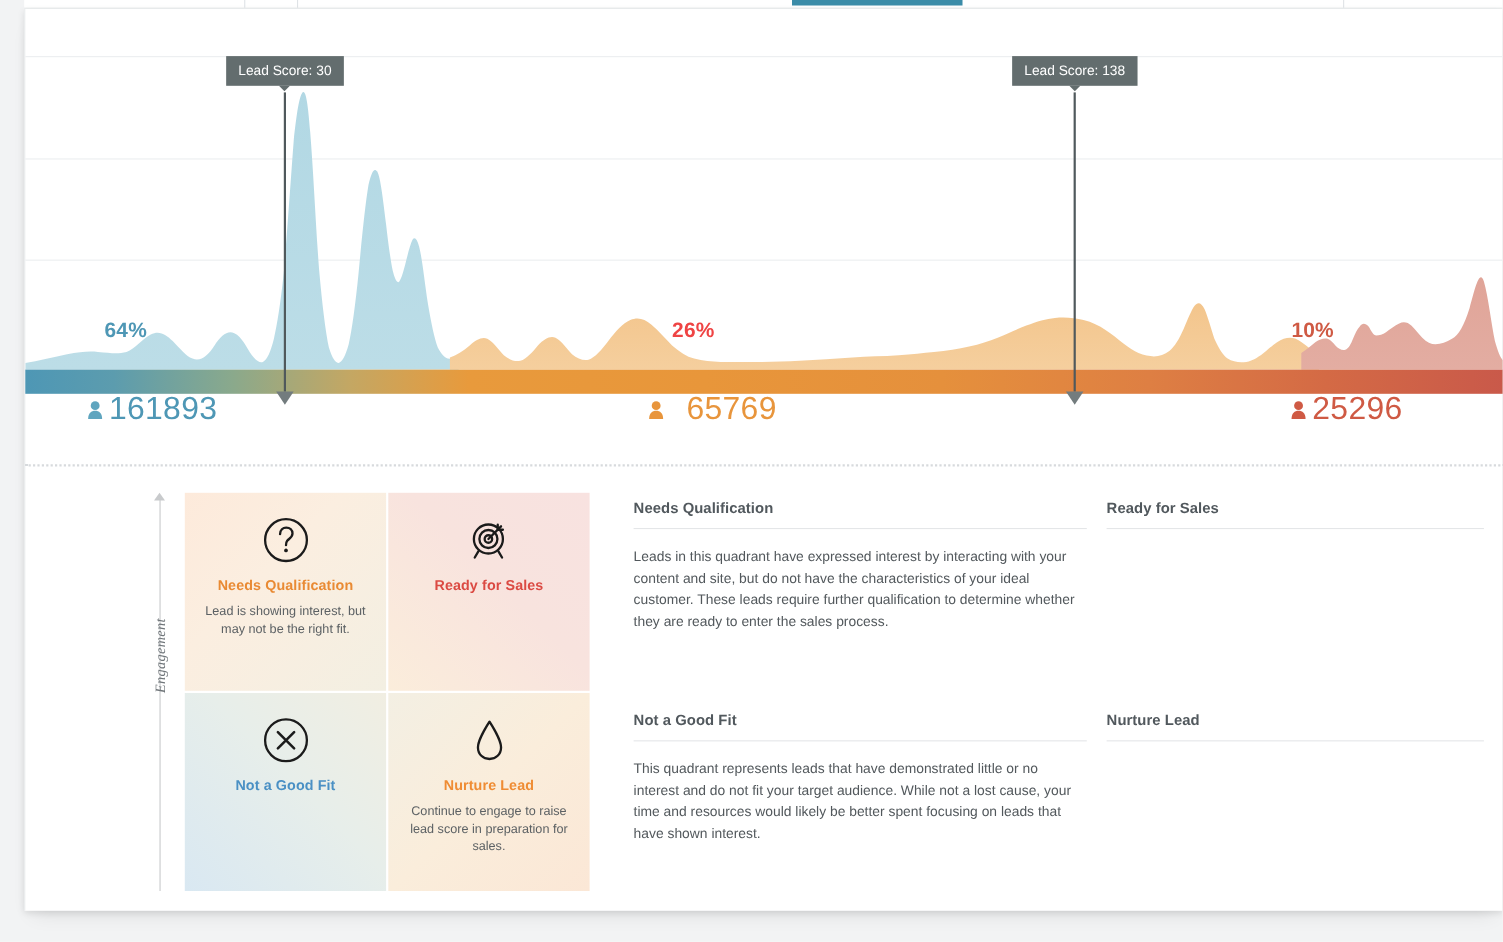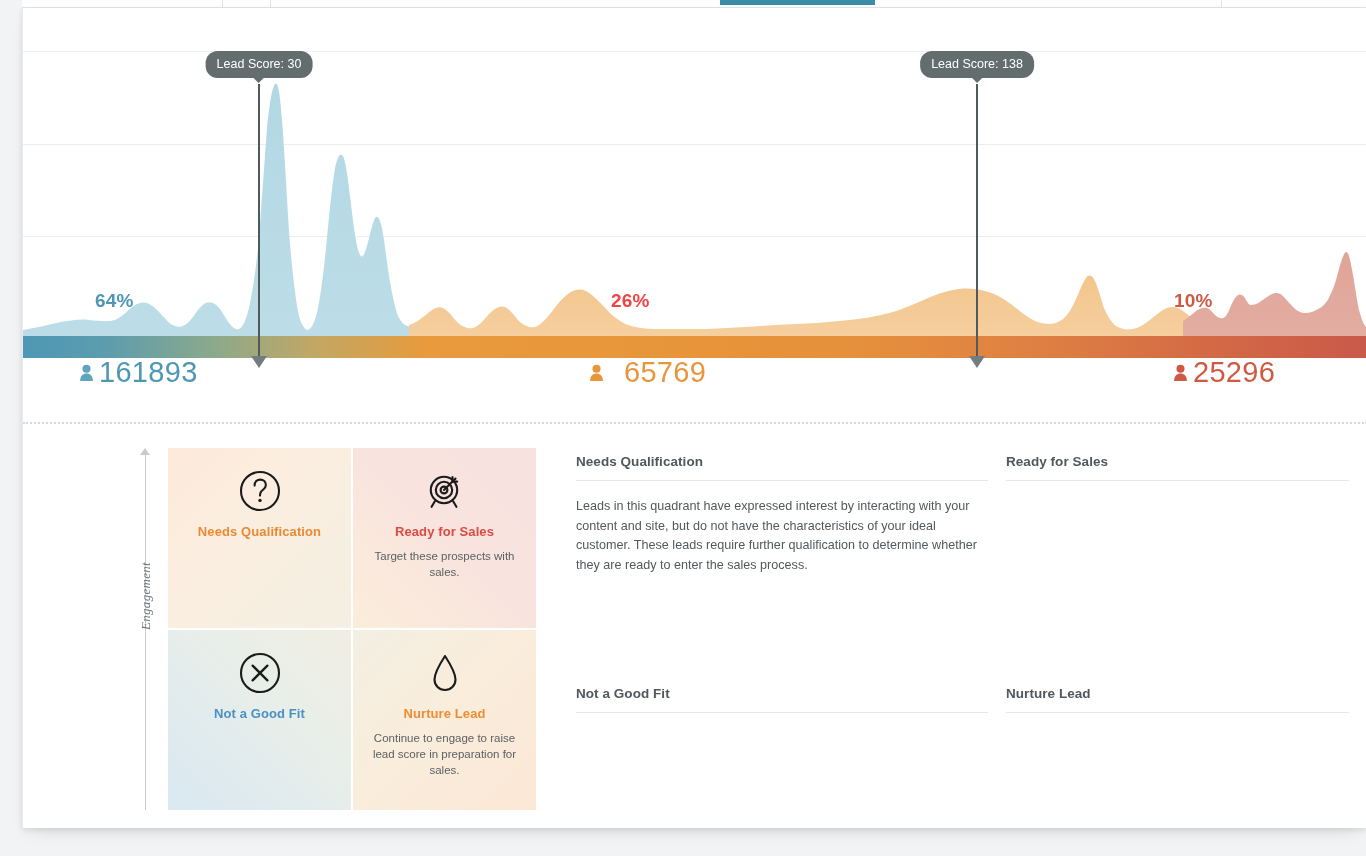--- a/index.html
+++ b/index.html
@@ -83,21 +83,21 @@
   .marker { position: absolute; }
   .marker .stem {
     position: absolute; left: 0; top: 0; width: 2px; background: #50595c;
   }
   .marker .tip {
     position: absolute; left: -7px; width: 0; height: 0;
     border-left: 8px solid transparent; border-right: 8px solid transparent;
     border-top: 12px solid #737c7e;
   }
   .tooltip {
-    position: absolute; background: #636d6e; color: #ffffff; border-radius: 12px;
+    position: absolute; background: #636d6e; color: #ffffff; border-radius: 0;
     font-size: 12.5px; padding: 6px 11px 7px; white-space: nowrap;
     transform: translateX(-50%);
   }
   .tooltip::after {
     content: ""; position: absolute; left: 50%; bottom: -5px; margin-left: -5px;
     width: 0; height: 0;
     border-left: 5px solid transparent; border-right: 5px solid transparent;
     border-top: 5px solid #636d6e;
   }
 
@@ -309,34 +309,34 @@
       <div class="quad-grid">
 
         <div class="quad q-nq">
           <svg class="icon" width="46" height="46" viewBox="0 0 46 46">
             <circle cx="23" cy="23" r="19" fill="none" stroke="#1b1b1b" stroke-width="2.1"></circle>
             <path d="M17.6 17.6 C17.6 13.6 20.2 11.6 23.2 11.6 C26.4 11.6 28.9 13.8 28.9 17.0
                      C28.9 20.6 25.6 21.7 24.1 23.6 C23.2 24.8 23.0 26.1 23.0 27.6" fill="none" stroke="#1b1b1b" stroke-width="2.1" stroke-linecap="round"></path>
             <circle cx="23" cy="32.4" r="1.7" fill="#1b1b1b"></circle>
           </svg>
           <div class="q-title">Needs Qualification</div>
+          <div class="q-desc">Lead is showing interest, but may not be the right fit.</div>
         </div>
 
         <div class="quad q-rs">
           <svg class="icon" width="46" height="46" viewBox="0 0 46 46">
             <circle cx="22" cy="22" r="13.2" fill="none" stroke="#1b1b1b" stroke-width="2.1"></circle>
             <circle cx="22" cy="22" r="8.2" fill="none" stroke="#1b1b1b" stroke-width="2.1"></circle>
             <circle cx="22" cy="22" r="3.4" fill="none" stroke="#1b1b1b" stroke-width="2.1"></circle>
             <path d="M22 22 L33.5 10.5" fill="none" stroke="#1b1b1b" stroke-width="2.1" stroke-linecap="round"></path>
             <path d="M30.5 9.0 L30.5 13.6 L35.2 13.6" fill="none" stroke="#1b1b1b" stroke-width="2.1" stroke-linecap="round" stroke-linejoin="round"></path>
             <path d="M13.0 33.0 L9.6 38.8" fill="none" stroke="#1b1b1b" stroke-width="2.1" stroke-linecap="round"></path>
             <path d="M31.0 33.0 L34.4 38.8" fill="none" stroke="#1b1b1b" stroke-width="2.1" stroke-linecap="round"></path>
           </svg>
           <div class="q-title">Ready for Sales</div>
-          <div class="q-desc">Target these prospects with sales.</div>
         </div>
 
         <div class="quad q-ng">
           <svg class="icon" width="46" height="46" viewBox="0 0 46 46">
             <circle cx="23" cy="23" r="19" fill="none" stroke="#1b1b1b" stroke-width="2.1"></circle>
             <path d="M15.6 15.6 L30.4 30.4 M30.4 15.6 L15.6 30.4" fill="none" stroke="#1b1b1b" stroke-width="2.3" stroke-linecap="round"></path>
           </svg>
           <div class="q-title">Not a Good Fit</div>
         </div>
 
@@ -359,20 +359,21 @@
         </div>
 
         <div class="desc-cell">
           <div class="desc-title">Ready for Sales</div>
           <div class="desc-rule"></div>
         </div>
 
         <div class="desc-cell row2">
           <div class="desc-title">Not a Good Fit</div>
           <div class="desc-rule"></div>
+          <div class="desc-body">This quadrant represents leads that have demonstrated little or no interest and do not fit your target audience. While not a lost cause, your time and resources would likely be better spent focusing on leads that have shown interest.</div>
         </div>
 
         <div class="desc-cell row2">
           <div class="desc-title">Nurture Lead</div>
           <div class="desc-rule"></div>
         </div>
       </div>
     </div>
   </div>
 </div>

